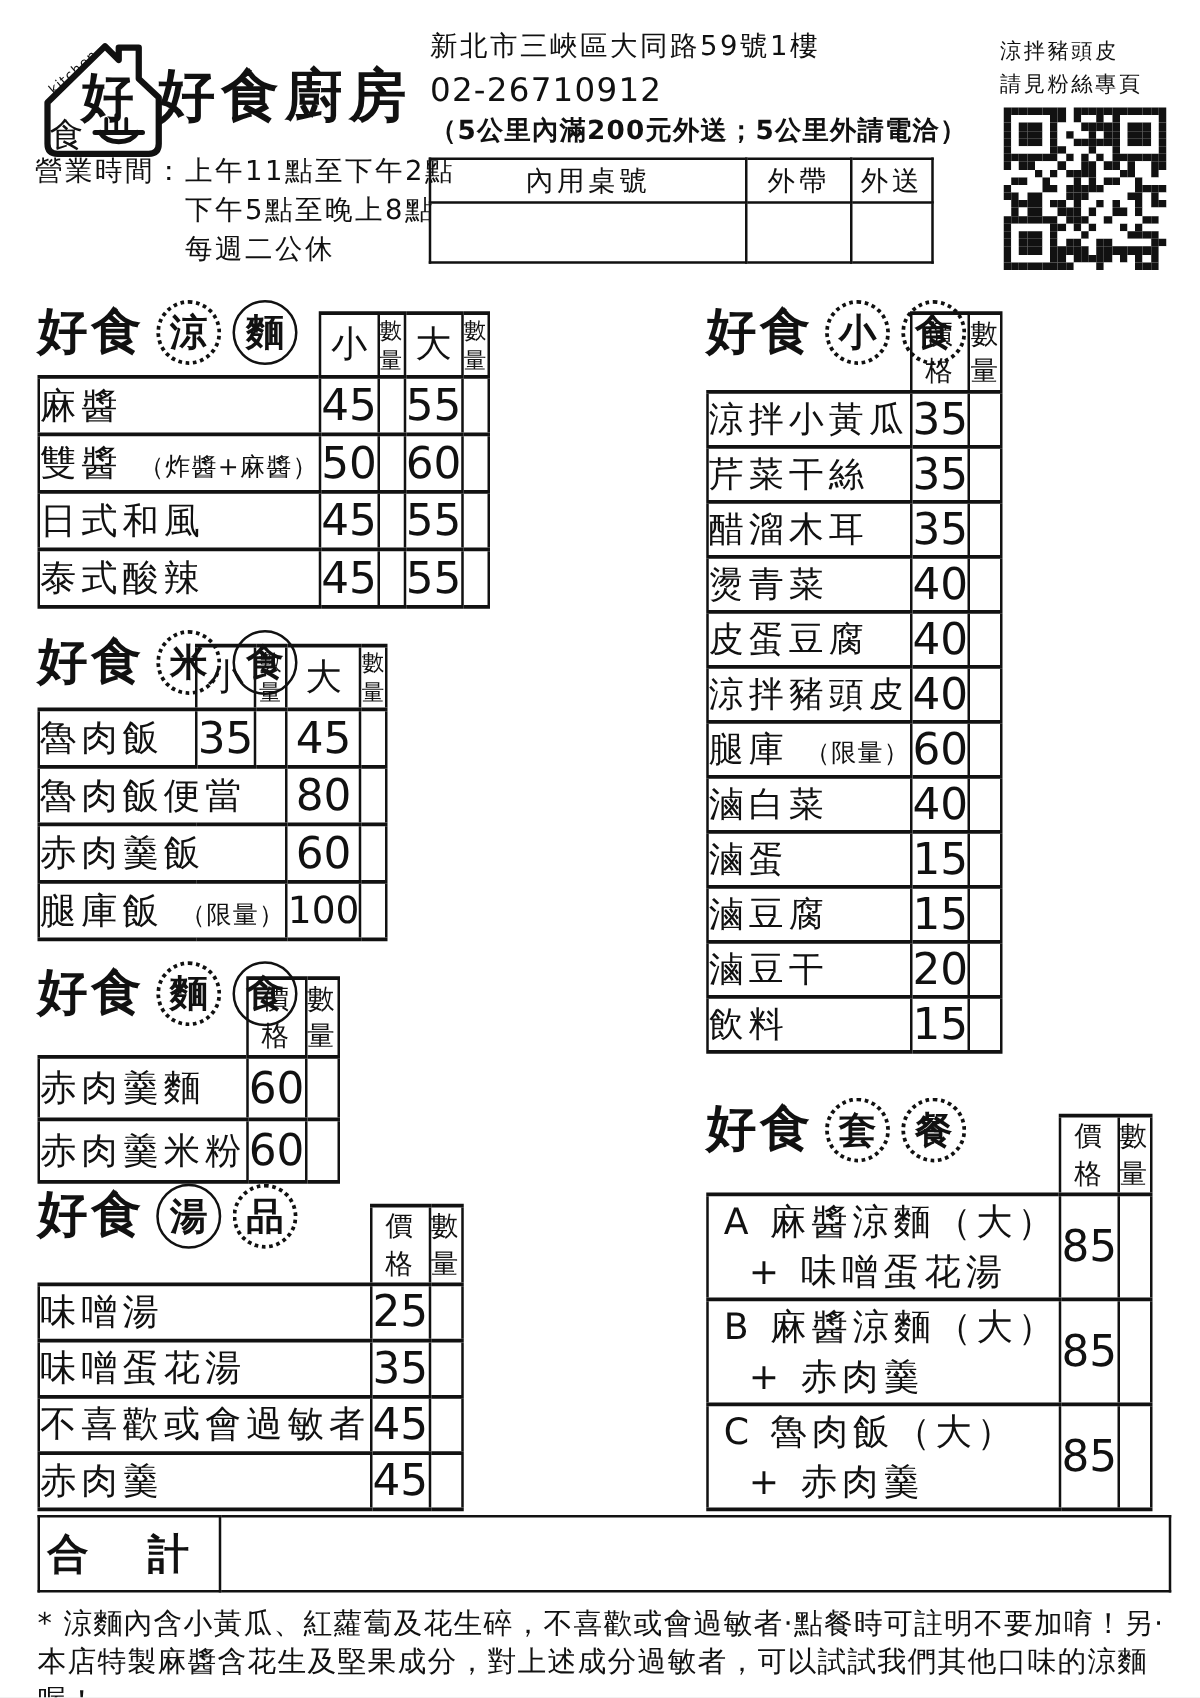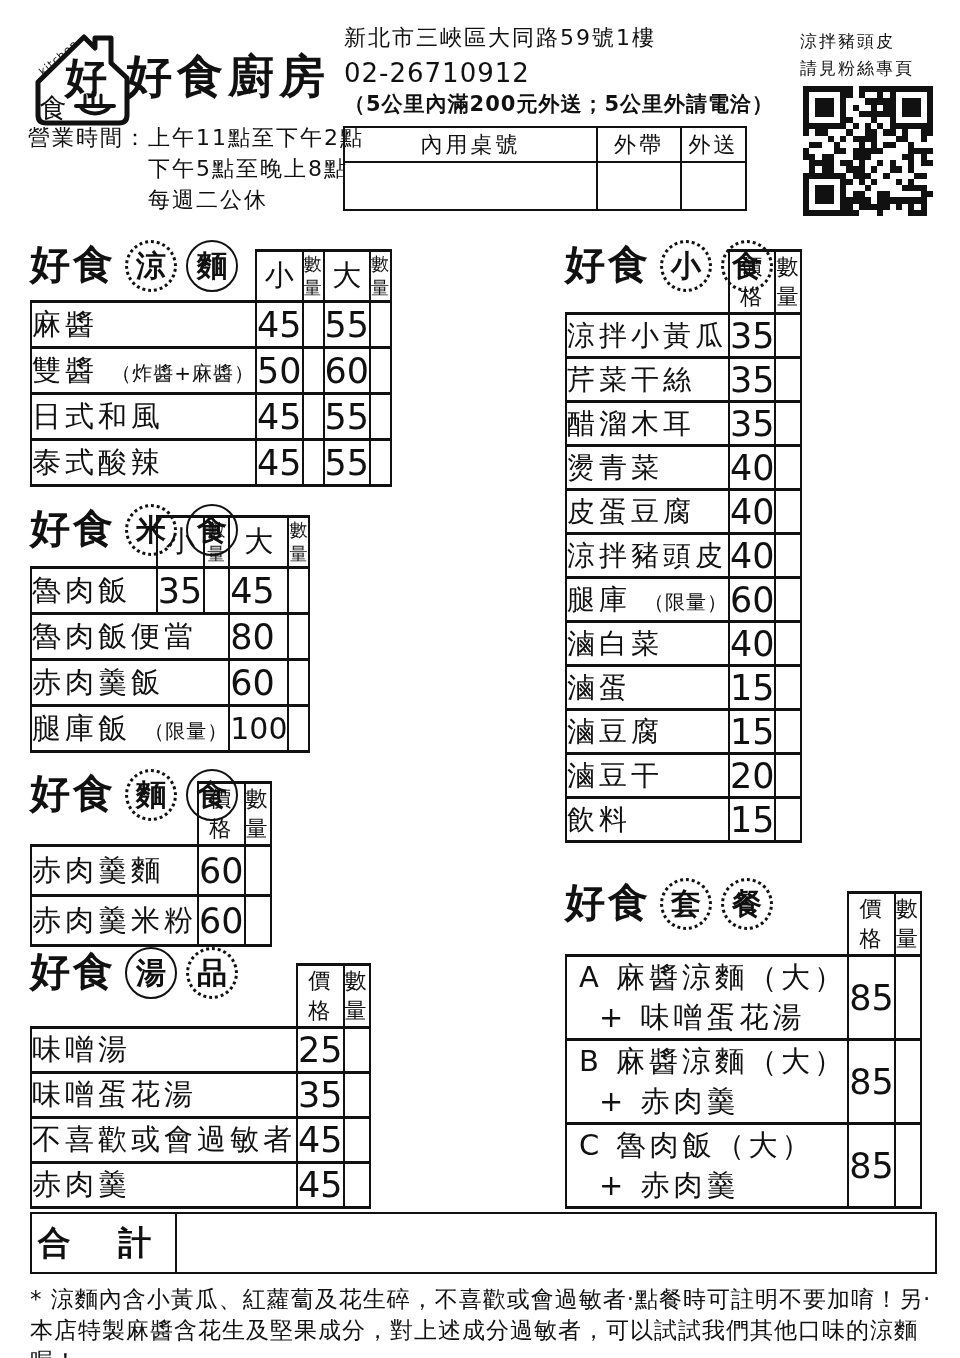--- a/index.html
+++ b/index.html
@@ -36,21 +36,21 @@
 
   table.menu{border-collapse:collapse;table-layout:fixed;position:absolute;left:0;}
   table.menu th,table.menu td{padding:0;border:2px solid #111;border-top-width:3px;border-bottom-width:3px;}
   table.menu th{font-weight:normal;}
   th.ghost{border:none !important;background:transparent;}
   .h-size{font-size:29px;}
   .h-qty{font-size:18px;letter-spacing:1px;}
   .h-price{font-size:22px;letter-spacing:2px;}
   td.name{text-align:left;padding-left:18px;font-size:29px;letter-spacing:4px;white-space:nowrap;}
   td.name .note{font-size:20px;letter-spacing:1px;}
-  td.val{text-align:left;font-size:35px;}
+  td.val{text-align:center;font-size:35px;}
   td.qty{background:#fff;}
   .two-line{line-height:1.35;font-size:28px;letter-spacing:2px;}
   .two-line .l2{padding-left:20px;display:block;}
 
   
   .total-table{position:absolute;left:30px;top:1212px;border-collapse:collapse;table-layout:fixed;}
   .total-table td{border:2.5px solid #111;padding:0;}
   .total-label{font-size:33px;letter-spacing:18px;text-align:center;font-weight:bold;height:58px;}
   .footnote{position:absolute;left:30px;top:1284px;width:906px;font-size:23px;line-height:31px;letter-spacing:1px;}
 </style>

